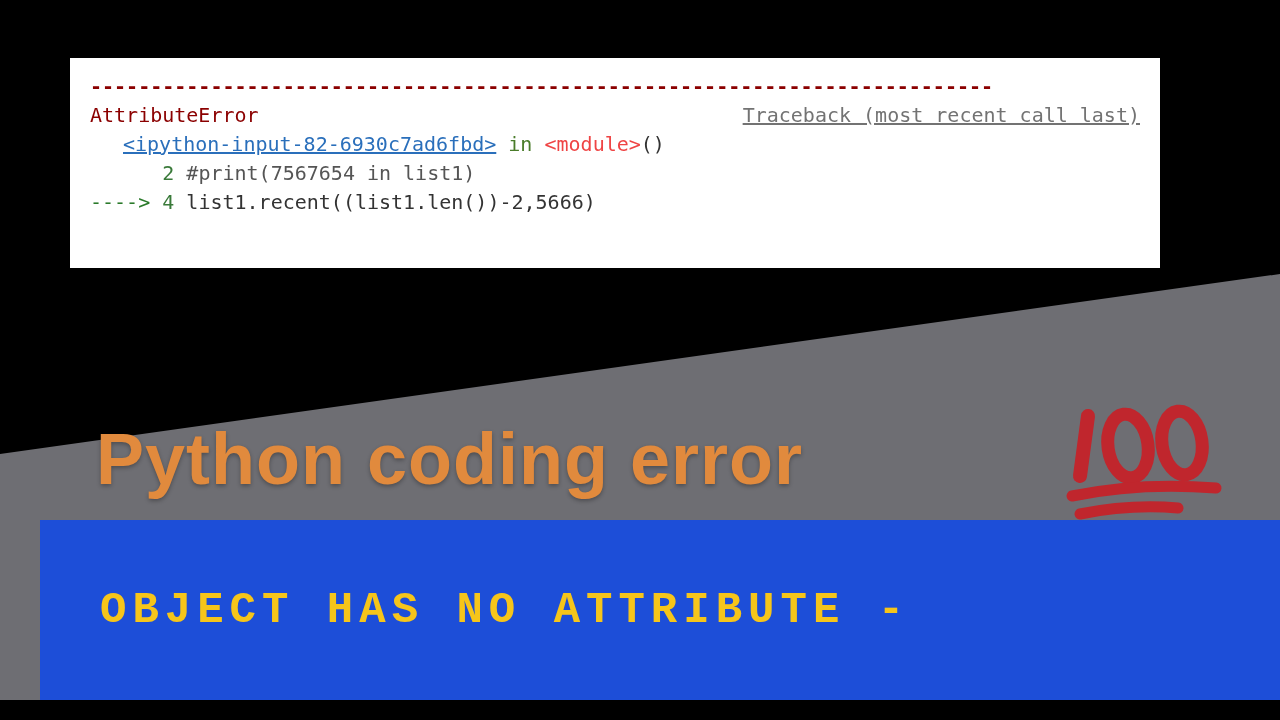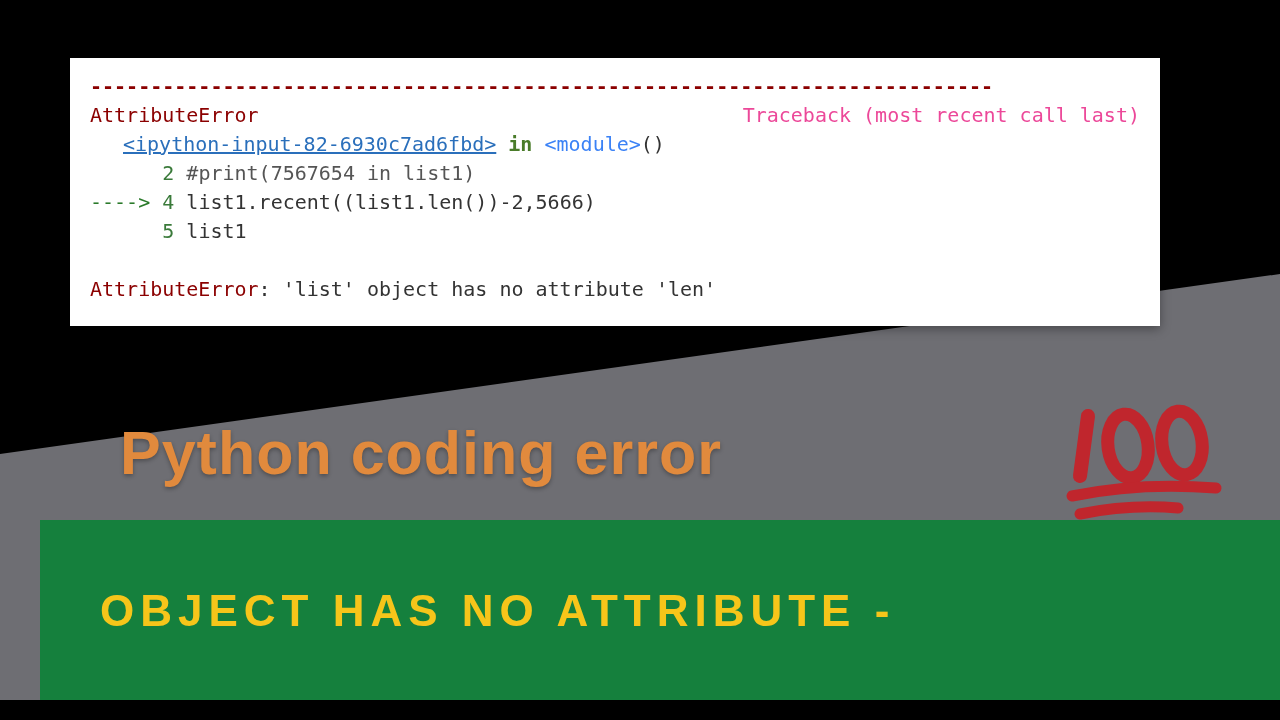--- a/index.html
+++ b/index.html
@@ -57,66 +57,66 @@
     letter-spacing: 0;
     white-space: nowrap;
     overflow: hidden;
     font-weight: bold;
   }
   .err-head {
     color: #8b0000;
     display: flex;
     justify-content: space-between;
   }
-  .err-head .right { color: #ec4899; }
+  .err-head .right { color: #737373; text-decoration: underline; }
   .tb-link {
     color: #2a6fbb;
     text-decoration: underline;
     margin-left: 33px;
   }
-  .kw-in { color: #4a7c2a; font-weight: bold; }
-  .module { color: #3b82f6; }
+  .kw-in { color: #4a7c2a; font-weight: normal; }
+  .module { color: #ef4444; }
   .code-row { white-space: pre; }
   .lineno { color: #3a7a3a; }
   .arrow { color: #2a7a2a; }
   .comment { color: #555; }
   .err-label { color: #8b0000; }
   .err-msg { color: #333; }
 
   .title1 {
     position: absolute;
     top: 418px;
     left: 96px;
     color: #e18a3d;
-    font-size: 61px;
+    font-size: 72px;
     font-weight: 800;
     letter-spacing: 1px;
     z-index: 20;
     text-shadow: 0 2px 4px rgba(0,0,0,0.3);
-    margin-left: 24px;
   }
 
   .emoji100 {
     position: absolute;
     top: 398px;
     right: 50px;
     z-index: 25;
   }
 
   .purple-band {
     position: absolute;
     bottom: 20px;
     left: 40px;
     right: 0;
     height: 180px;
-    background: #15803d;
+    background: #1d4ed8;
     z-index: 15;
     display: flex;
     align-items: center;
     padding-left: 60px;
+    font-family: Liberation Mono, monospace;
   }
   .subtitle {
     color: #f6c51a;
     font-size: 44px;
     font-weight: 800;
     letter-spacing: 6px;
     line-height: 1.25;
   }
 </style>
 </head>
@@ -136,25 +136,21 @@
   </div>
   <div>
     <span class="tb-link">&lt;ipython-input-82-6930c7ad6fbd&gt;</span>
     <span> </span>
     <span class="kw-in">in</span>
     <span> </span>
     <span class="module">&lt;module&gt;</span><span>()</span>
   </div>
   <div class="code-row">      <span class="lineno">2</span> <span class="comment">#print(7567654 in list1)</span></div>
   <div class="code-row"><span class="arrow">----&gt;</span> <span class="lineno">4</span> <span>list1.recent((list1.len())-2,5666)</span></div>
-  <div class="code-row">      <span class="lineno">5</span> <span>list1</span></div>
   <div class="code-row">&nbsp;</div>
-  <div>
-    <span class="err-label">AttributeError</span><span class="err-msg">: 'list' object has no attribute 'len'</span>
-  </div>
 </div>
 
 <div class="title1">Python coding error</div>
 
 <div class="emoji100">
   <svg width="170" height="130" viewBox="0 0 170 130">
     <g fill="none" stroke="#c0262d" stroke-width="12" stroke-linecap="round">
       <path d="M28 18 L20 78" stroke-width="14"></path>
       <ellipse cx="68" cy="48" rx="20" ry="32" transform="rotate(-8 68 48)" stroke-width="13"></ellipse>
       <ellipse cx="122" cy="45" rx="20" ry="32" transform="rotate(-8 122 45)" stroke-width="13"></ellipse>

